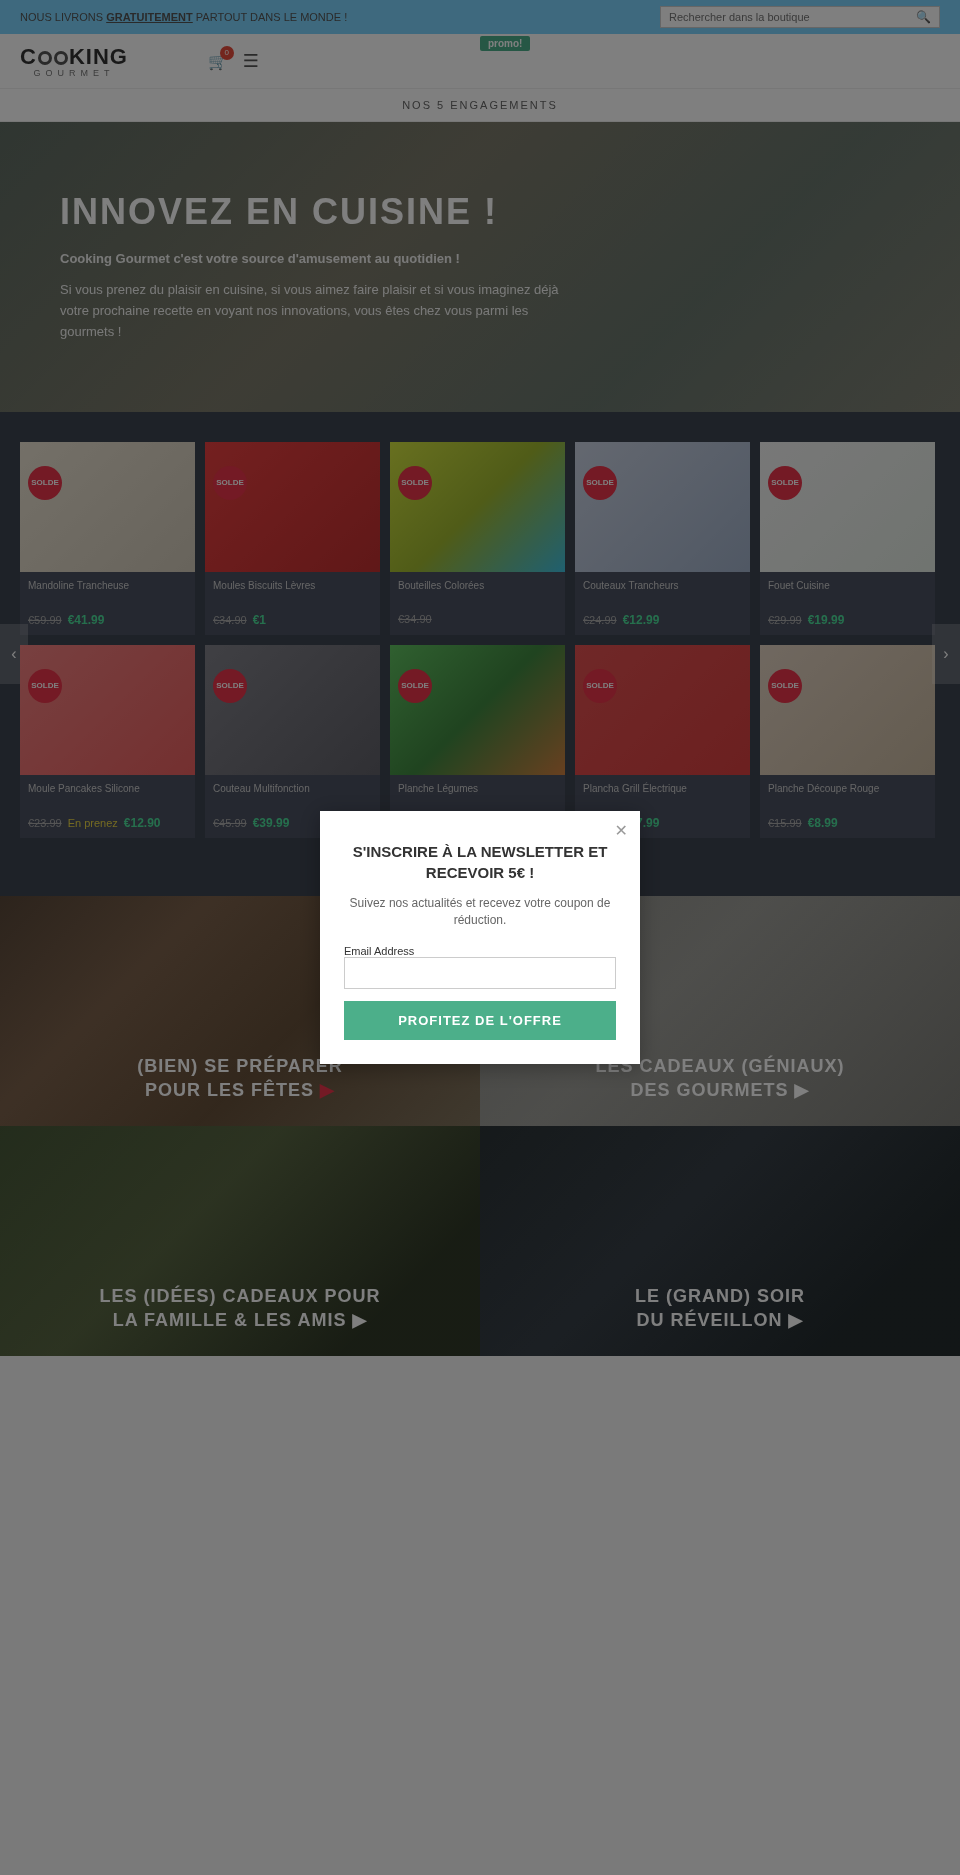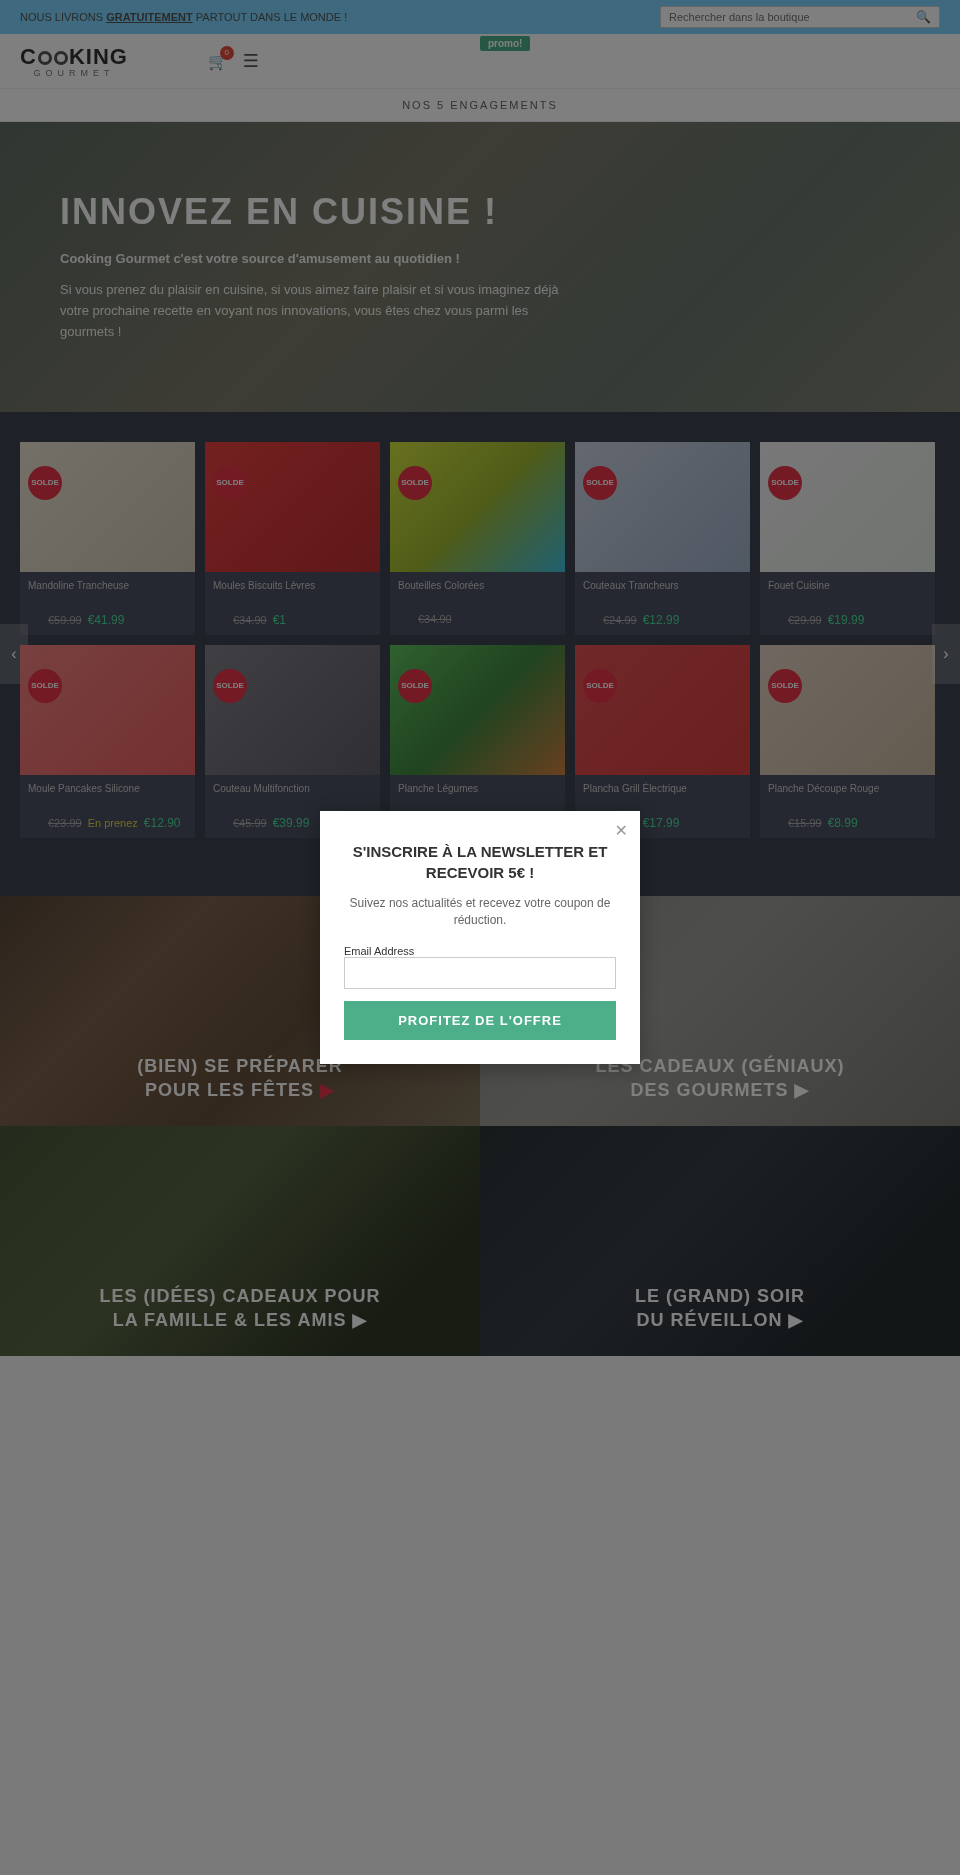--- a/index.html
+++ b/index.html
@@ -206,26 +206,25 @@
     }
     .product-prices {
       display: flex;
       gap: 6px;
       align-items: center;
     }
     .price-old {
       font-size: 11px;
       color: #aaa;
       text-decoration: line-through;
-      margin-left: 20px;
     }
     .price-new {
       font-size: 12px;
       color: #4cdf9a;
-      font-weight: normal;
+      font-weight: bold;
     }
     .price-sale {
       font-size: 11px;
       color: #e8d444;
     }
 
     
     .img-1 { background: linear-gradient(135deg, #e8e0d0 0%, #d0c8b8 100%); }
     .img-2 { background: linear-gradient(135deg, #e84040 0%, #c03030 100%); }
     .img-3 { background: linear-gradient(135deg, #d0e040 0%, #a0b830 50%, #40c0e0 100%); }

